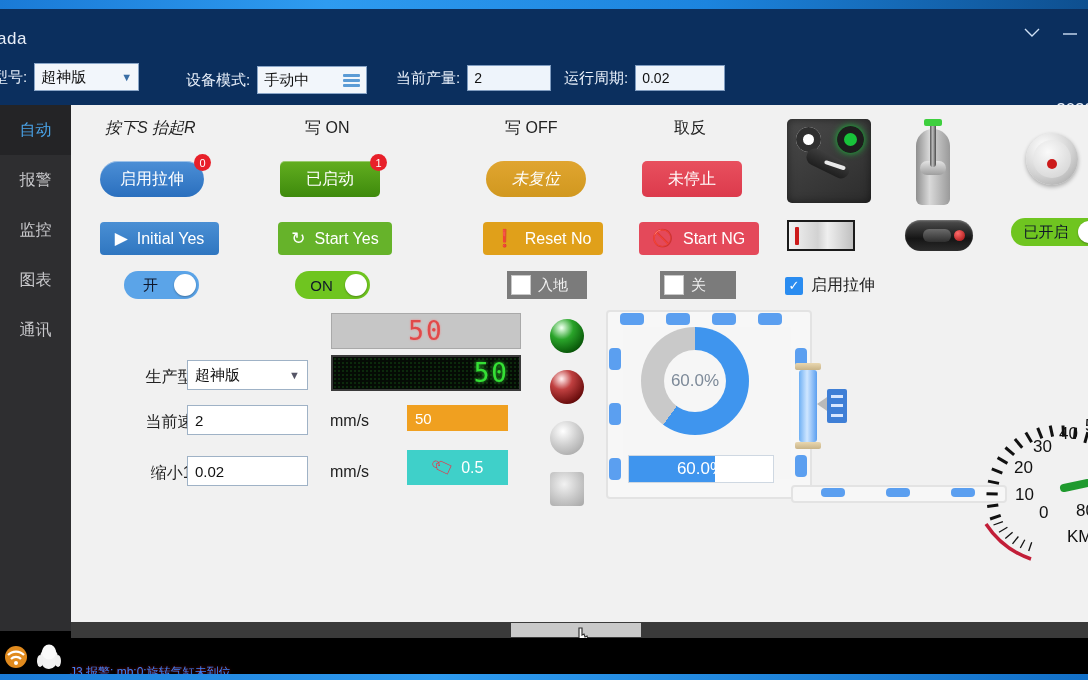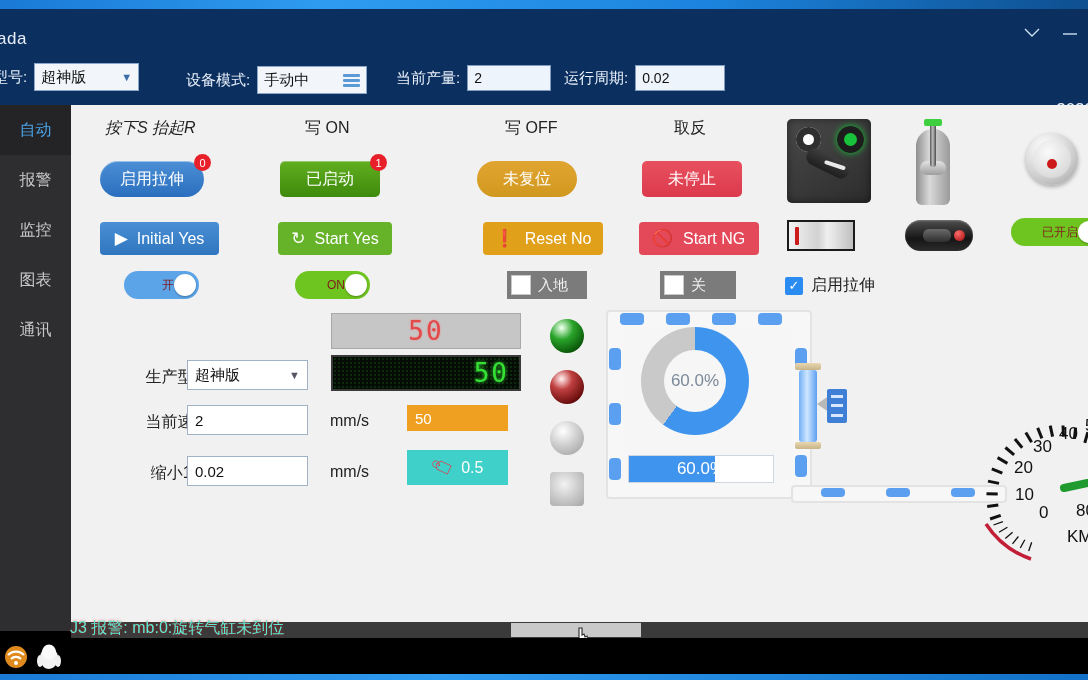--- a/index.html
+++ b/index.html
@@ -73,21 +73,21 @@
     justify-content:center;gap:9px;color:#fff;font-size:16px;cursor:pointer;box-sizing:border-box;}
   .fbtn.blue{background:linear-gradient(180deg,#4a8fd4,#2f76c0);}
   .fbtn.green{background:#66b32a;}
   .fbtn.amber{background:#e0a01a;}
   .fbtn.red{background:#e4495a;}
   .fbtn .gi{font-size:17px;line-height:1;display:flex;align-items:center;}
 
   
   .tgl{position:absolute;width:75px;height:28px;border-radius:14px;display:flex;align-items:center;
     box-sizing:border-box;padding:0 3px;cursor:pointer;}
-  .tgl .lbl{flex:1;text-align:right;color:#7f1d1d;font-size:12px;}
+  .tgl .lbl{flex:1;text-align:center;color:#0f172a;font-size:15px;}
   .tgl .knob{width:22px;height:22px;border-radius:50%;background:#fff;box-shadow:0 1px 2px rgba(0,0,0,.3);}
   .tgl.blue{background:#5ba4e8;}
   .tgl.green{background:#6fc520;}
 
   
   .ckbtn{position:absolute;height:28px;background:#7b7b7b;display:flex;align-items:center;
     gap:7px;padding:0 9px 0 4px;box-sizing:border-box;cursor:pointer;}
   .ckbtn .box{width:20px;height:20px;background:#fff;border:1px solid #c8c8c8;box-sizing:border-box;}
   .ckbtn .t{color:#f0f0f0;font-size:15px;}
 
@@ -202,21 +202,21 @@
 
   
   .hscroll{position:absolute;left:71px;top:622px;width:1017px;height:16px;background:#3a3a3a;}
   .hscroll .thumb{position:absolute;left:440px;top:1px;width:130px;height:14px;background:#c9c9c9;}
   .cursor{position:absolute;left:572px;top:626px;width:22px;height:30px;pointer-events:none;}
 
   
   .taskbar{position:absolute;left:0;top:638px;width:1088px;height:36px;background:#000;}
   .tb-wifi{position:absolute;left:3px;top:645px;width:26px;height:24px;}
   .tb-qq{position:absolute;left:36px;top:643px;width:26px;height:28px;}
-  .alarm-text{position:absolute;left:70px;top:618px;color:#5eead4;font-size:16px;white-space:nowrap;
+  .alarm-text{position:absolute;left:70px;top:664px;color:#3b82f6;font-size:12px;white-space:nowrap;
     text-shadow:0 0 3px rgba(255,0,0,.6);}
   .bottom-blue{position:absolute;left:0;top:674px;width:1088px;height:6px;
     background:linear-gradient(90deg,#1a7ad6,#2e9bf0 40%,#1270c8);}
 </style>
 </head>
 <body>
 
 <div class="screen">
 
   <div class="top-strip"></div>
@@ -315,21 +315,21 @@
       <div class="col-title" style="left:603px;top:13px;">取反</div>
 
       <div class="pill blue" style="left:29px;top:56px;width:104px;">
         <span>启用拉伸</span>
         <span class="badge">0</span>
       </div>
       <div class="pill green" style="left:209px;top:56px;width:100px;">
         <span>已启动</span>
         <span class="badge">1</span>
       </div>
-      <div class="pill amber" style="left:406px;top:56px;width:100px;">
+      <div class="pill amber" style="left:415px;top:56px;width:100px;font-style:italic;">
         <span>未复位</span>
       </div>
       <div class="pill red" style="left:571px;top:56px;width:100px;">
         <span>未停止</span>
       </div>
 
       <div class="fbtn blue" style="left:29px;top:117px;width:119px;">
         <span class="gi">▶</span>
         <span>Initial Yes</span>
       </div>

